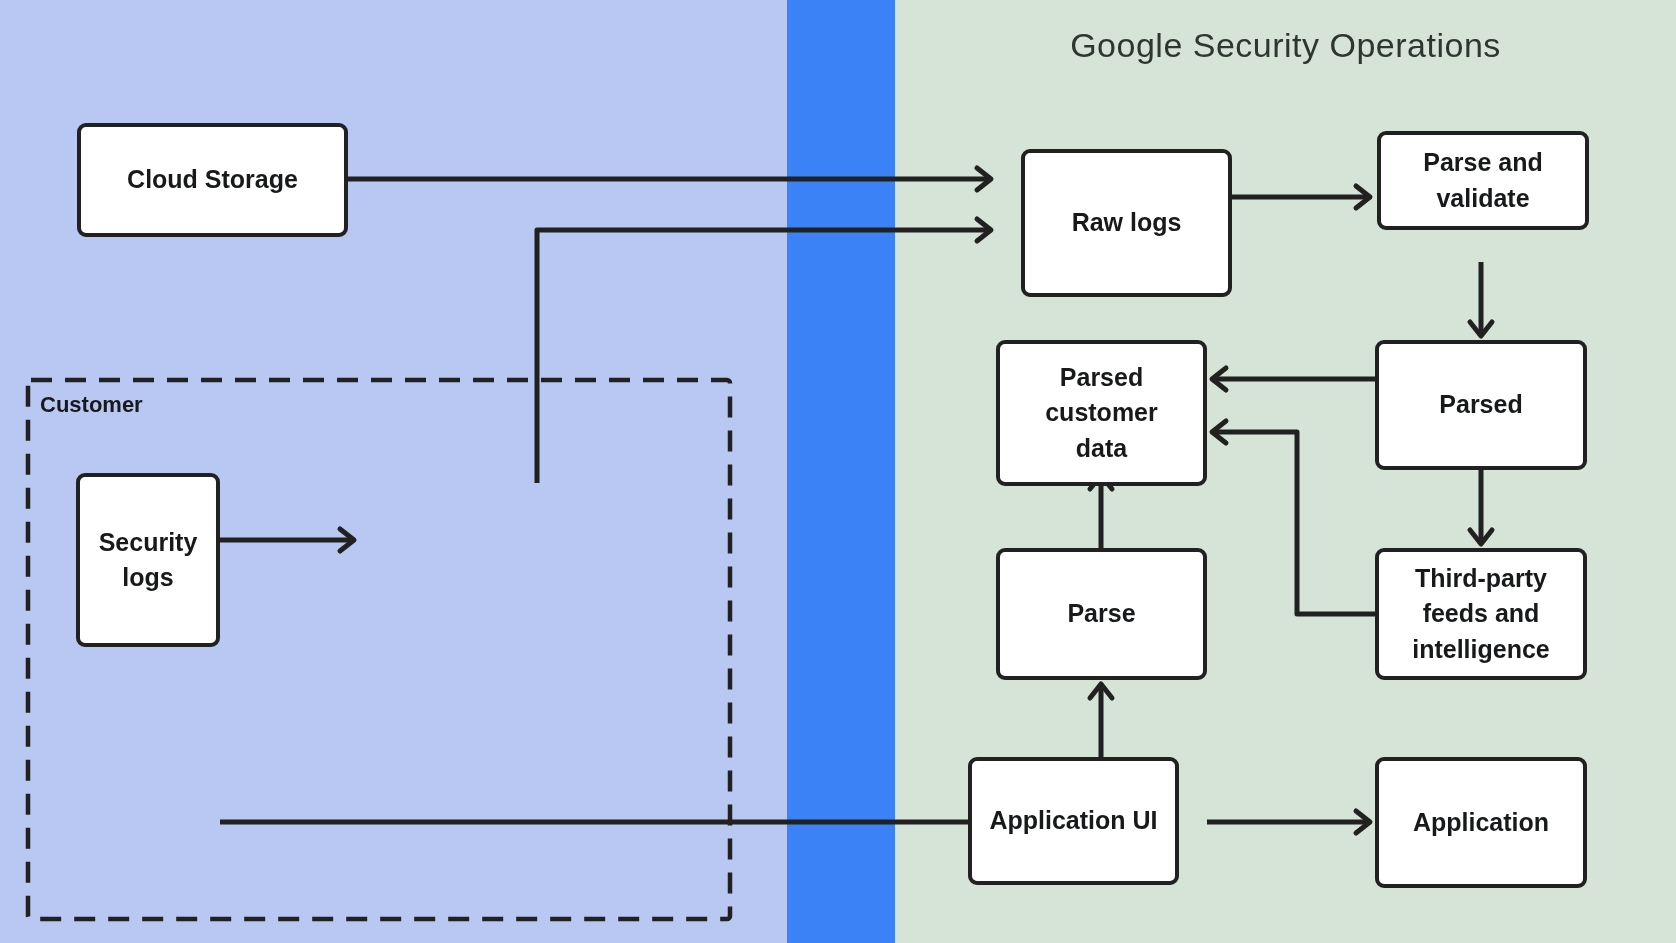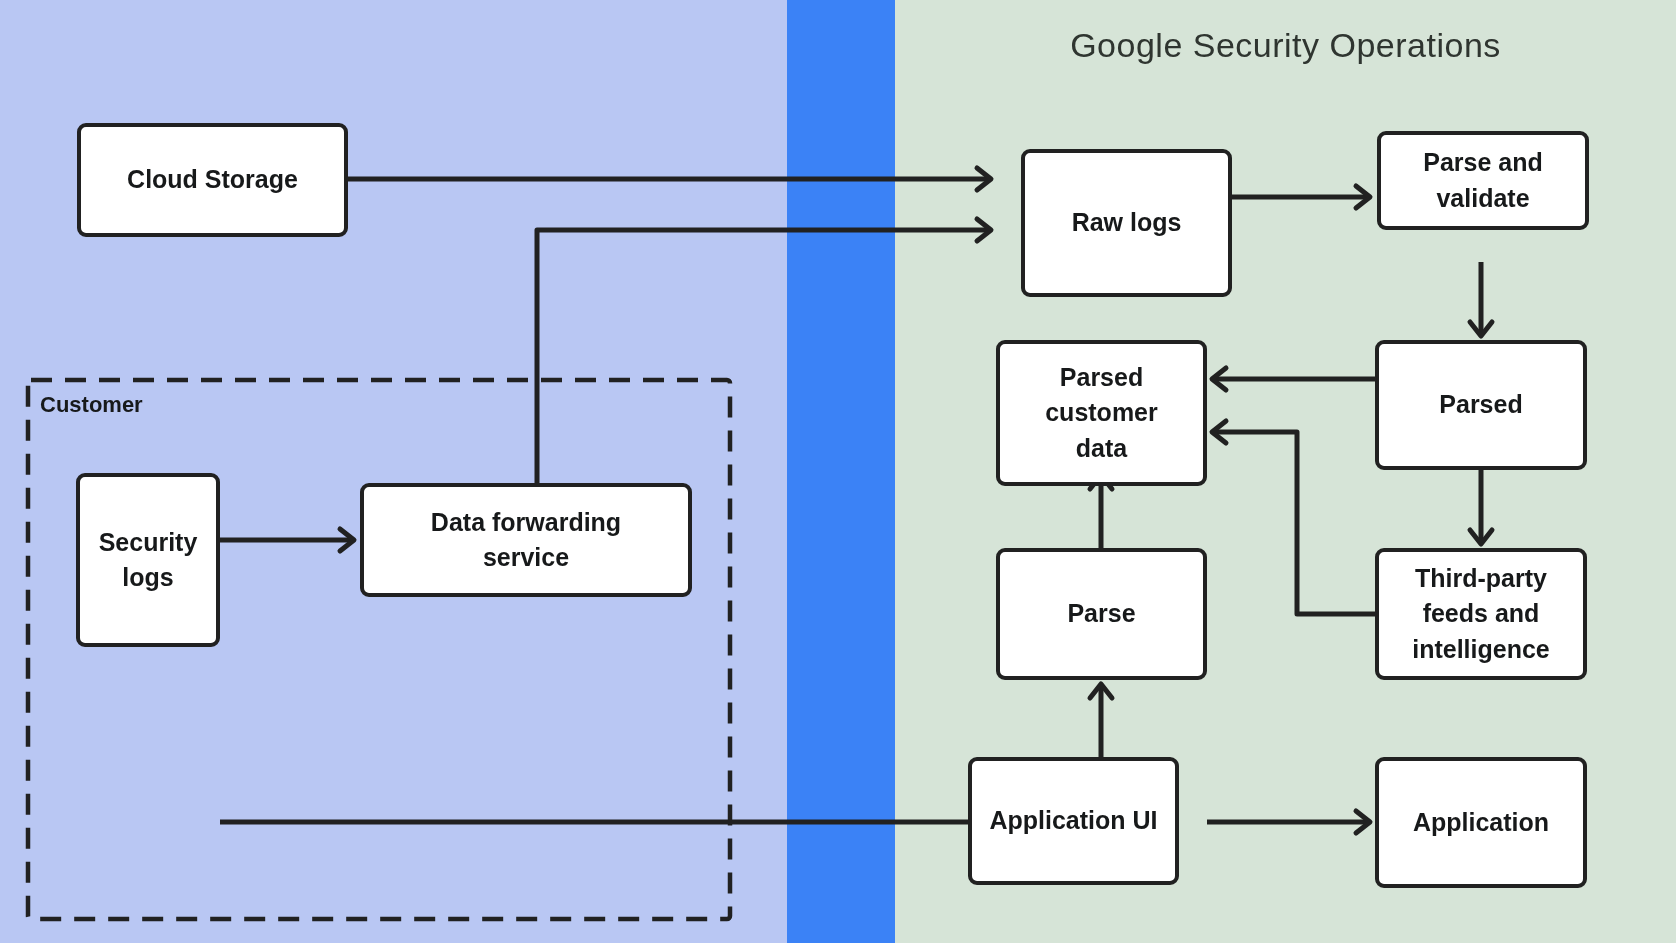--- a/index.html
+++ b/index.html
@@ -183,22 +183,20 @@
       <path class="edge-shaft" d="M1207 822 H1369"></path>
       <path class="edge-head" d="M1356 811 L1370 822 L1356 833"></path>
     </g>
   </svg>
 
   <div class="group-label">Customer</div>
 
   <div class="node n-cloud-storage">Cloud Storage</div>
   <div class="node n-security-logs">Security
 logs</div>
-  <div class="node n-dfs">Data forwarding
-service</div>
 
   <div class="node n-raw-logs">Raw logs</div>
   <div class="node n-parse-validate">Parse and
 validate</div>
   <div class="node n-parsed-data">Parsed
 customer
 data</div>
   <div class="node n-index">Parsed</div>
   <div class="node n-search">Parse</div>
   <div class="node n-third-party">Third-party

